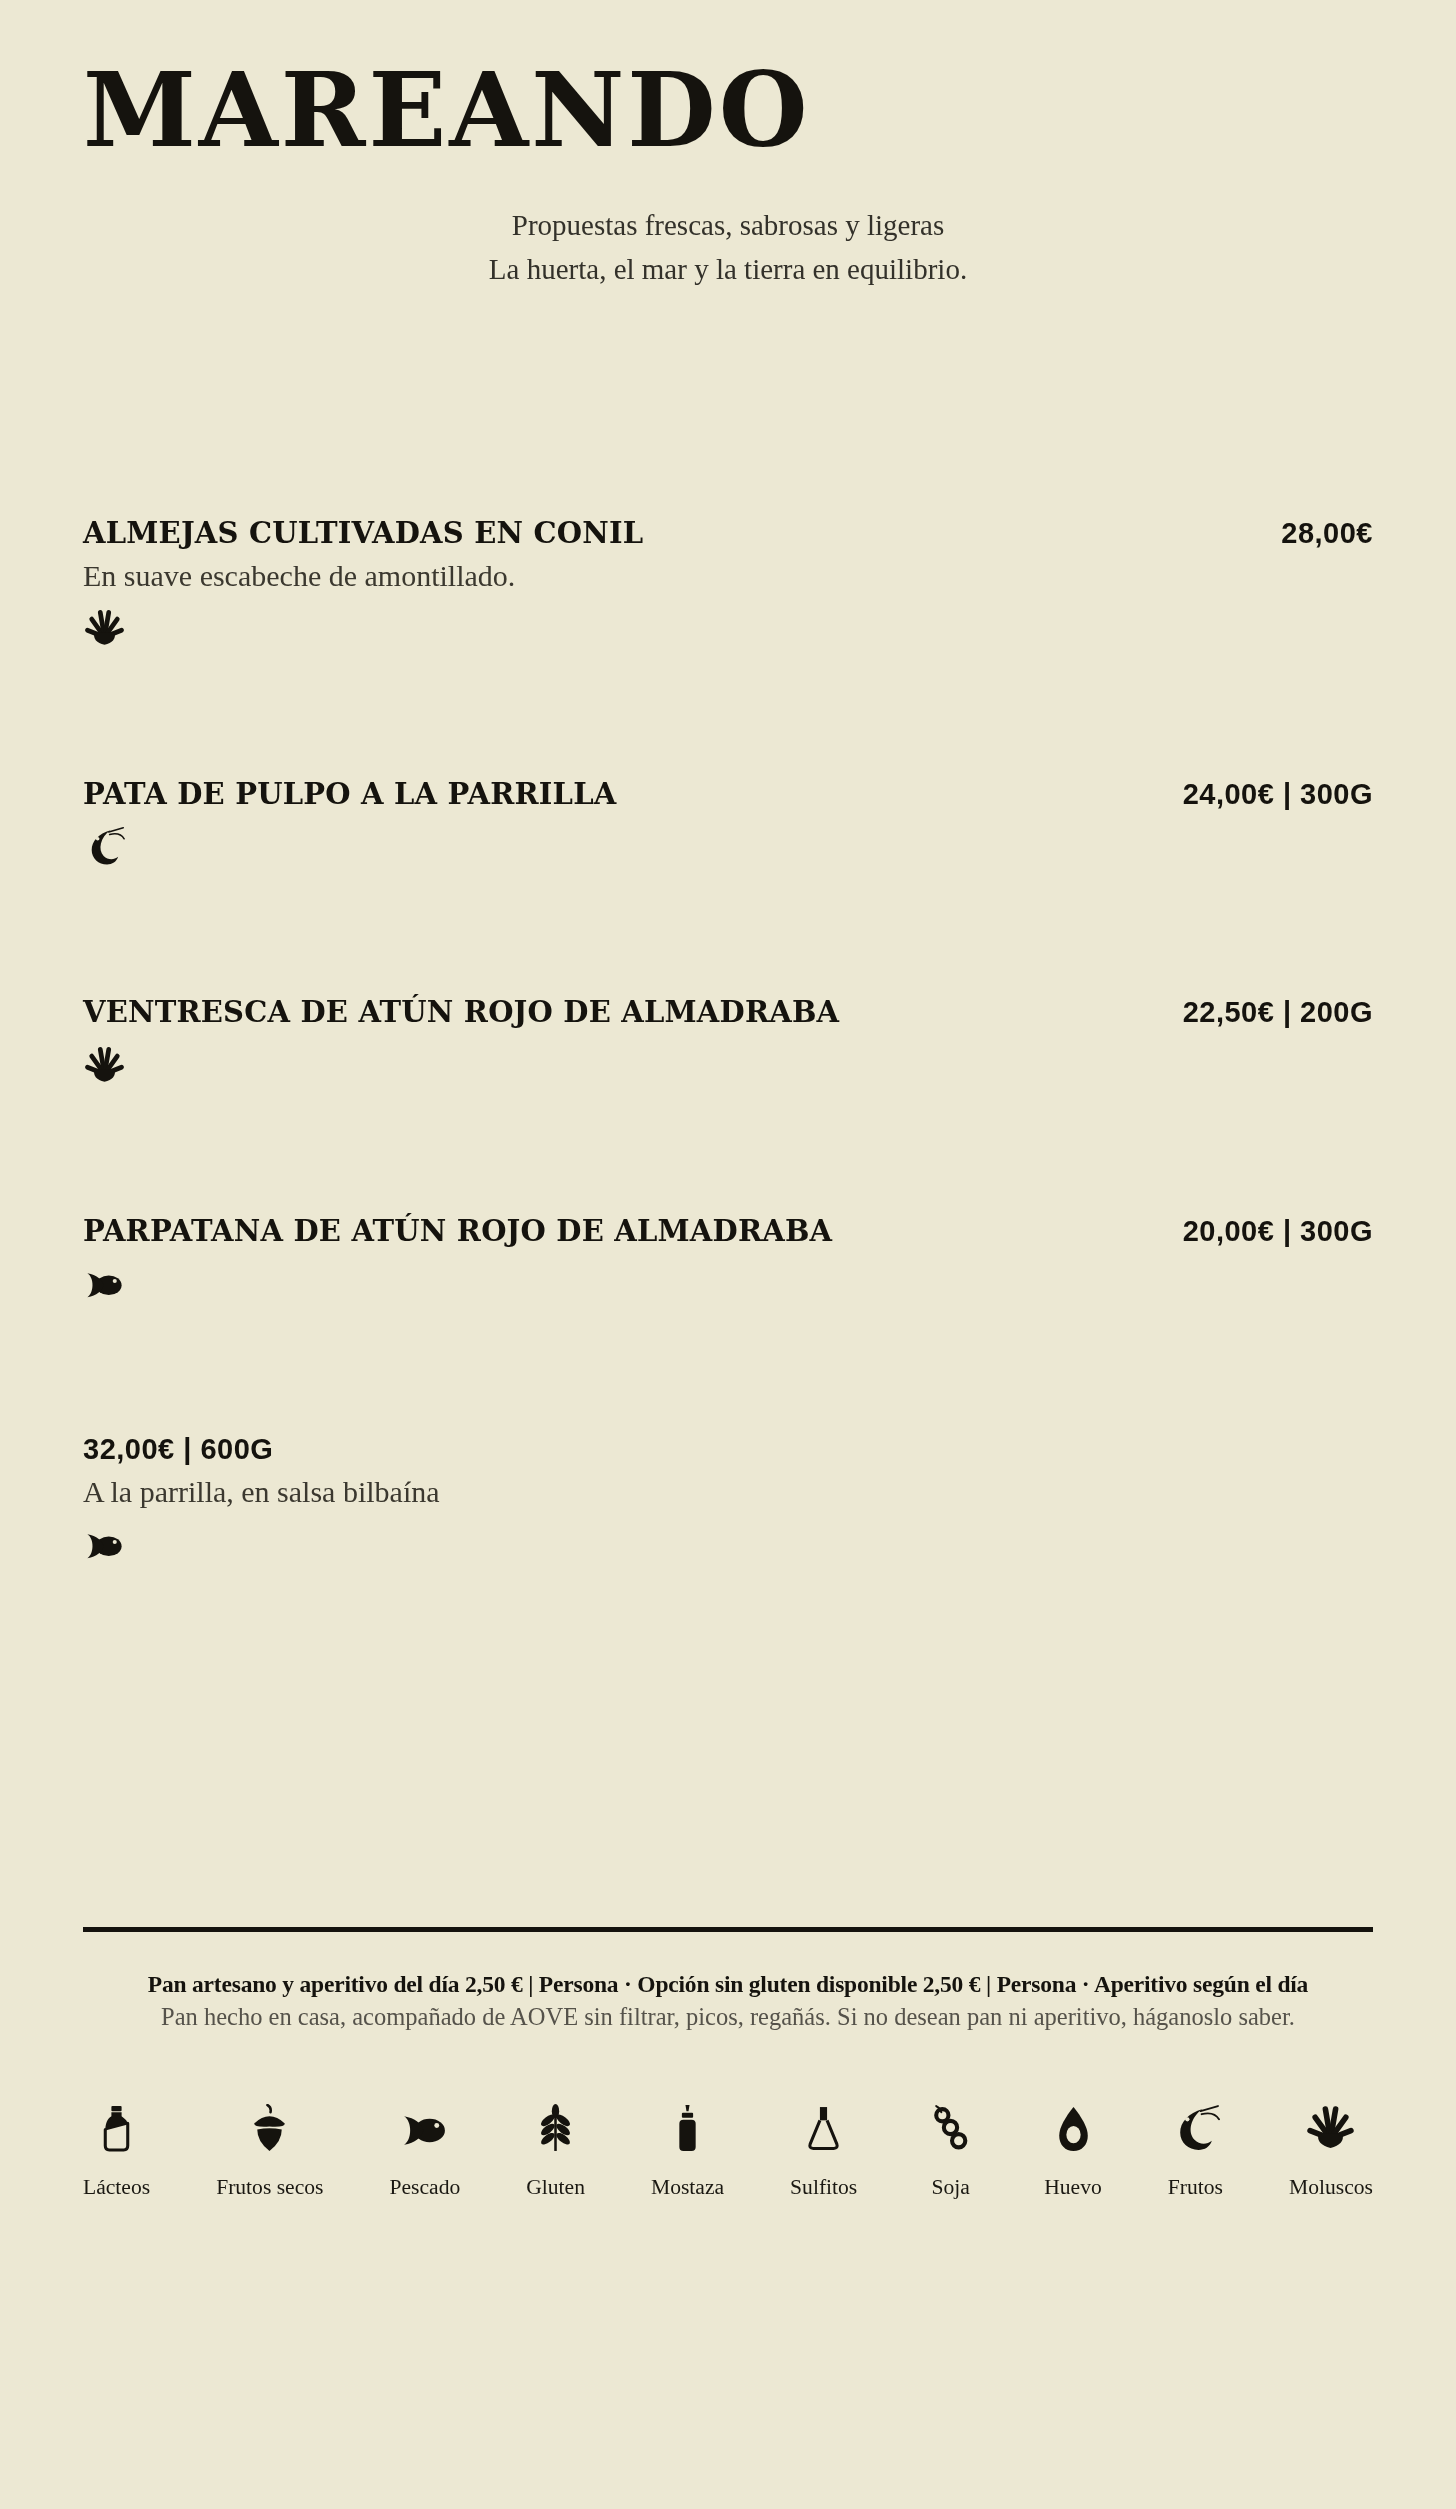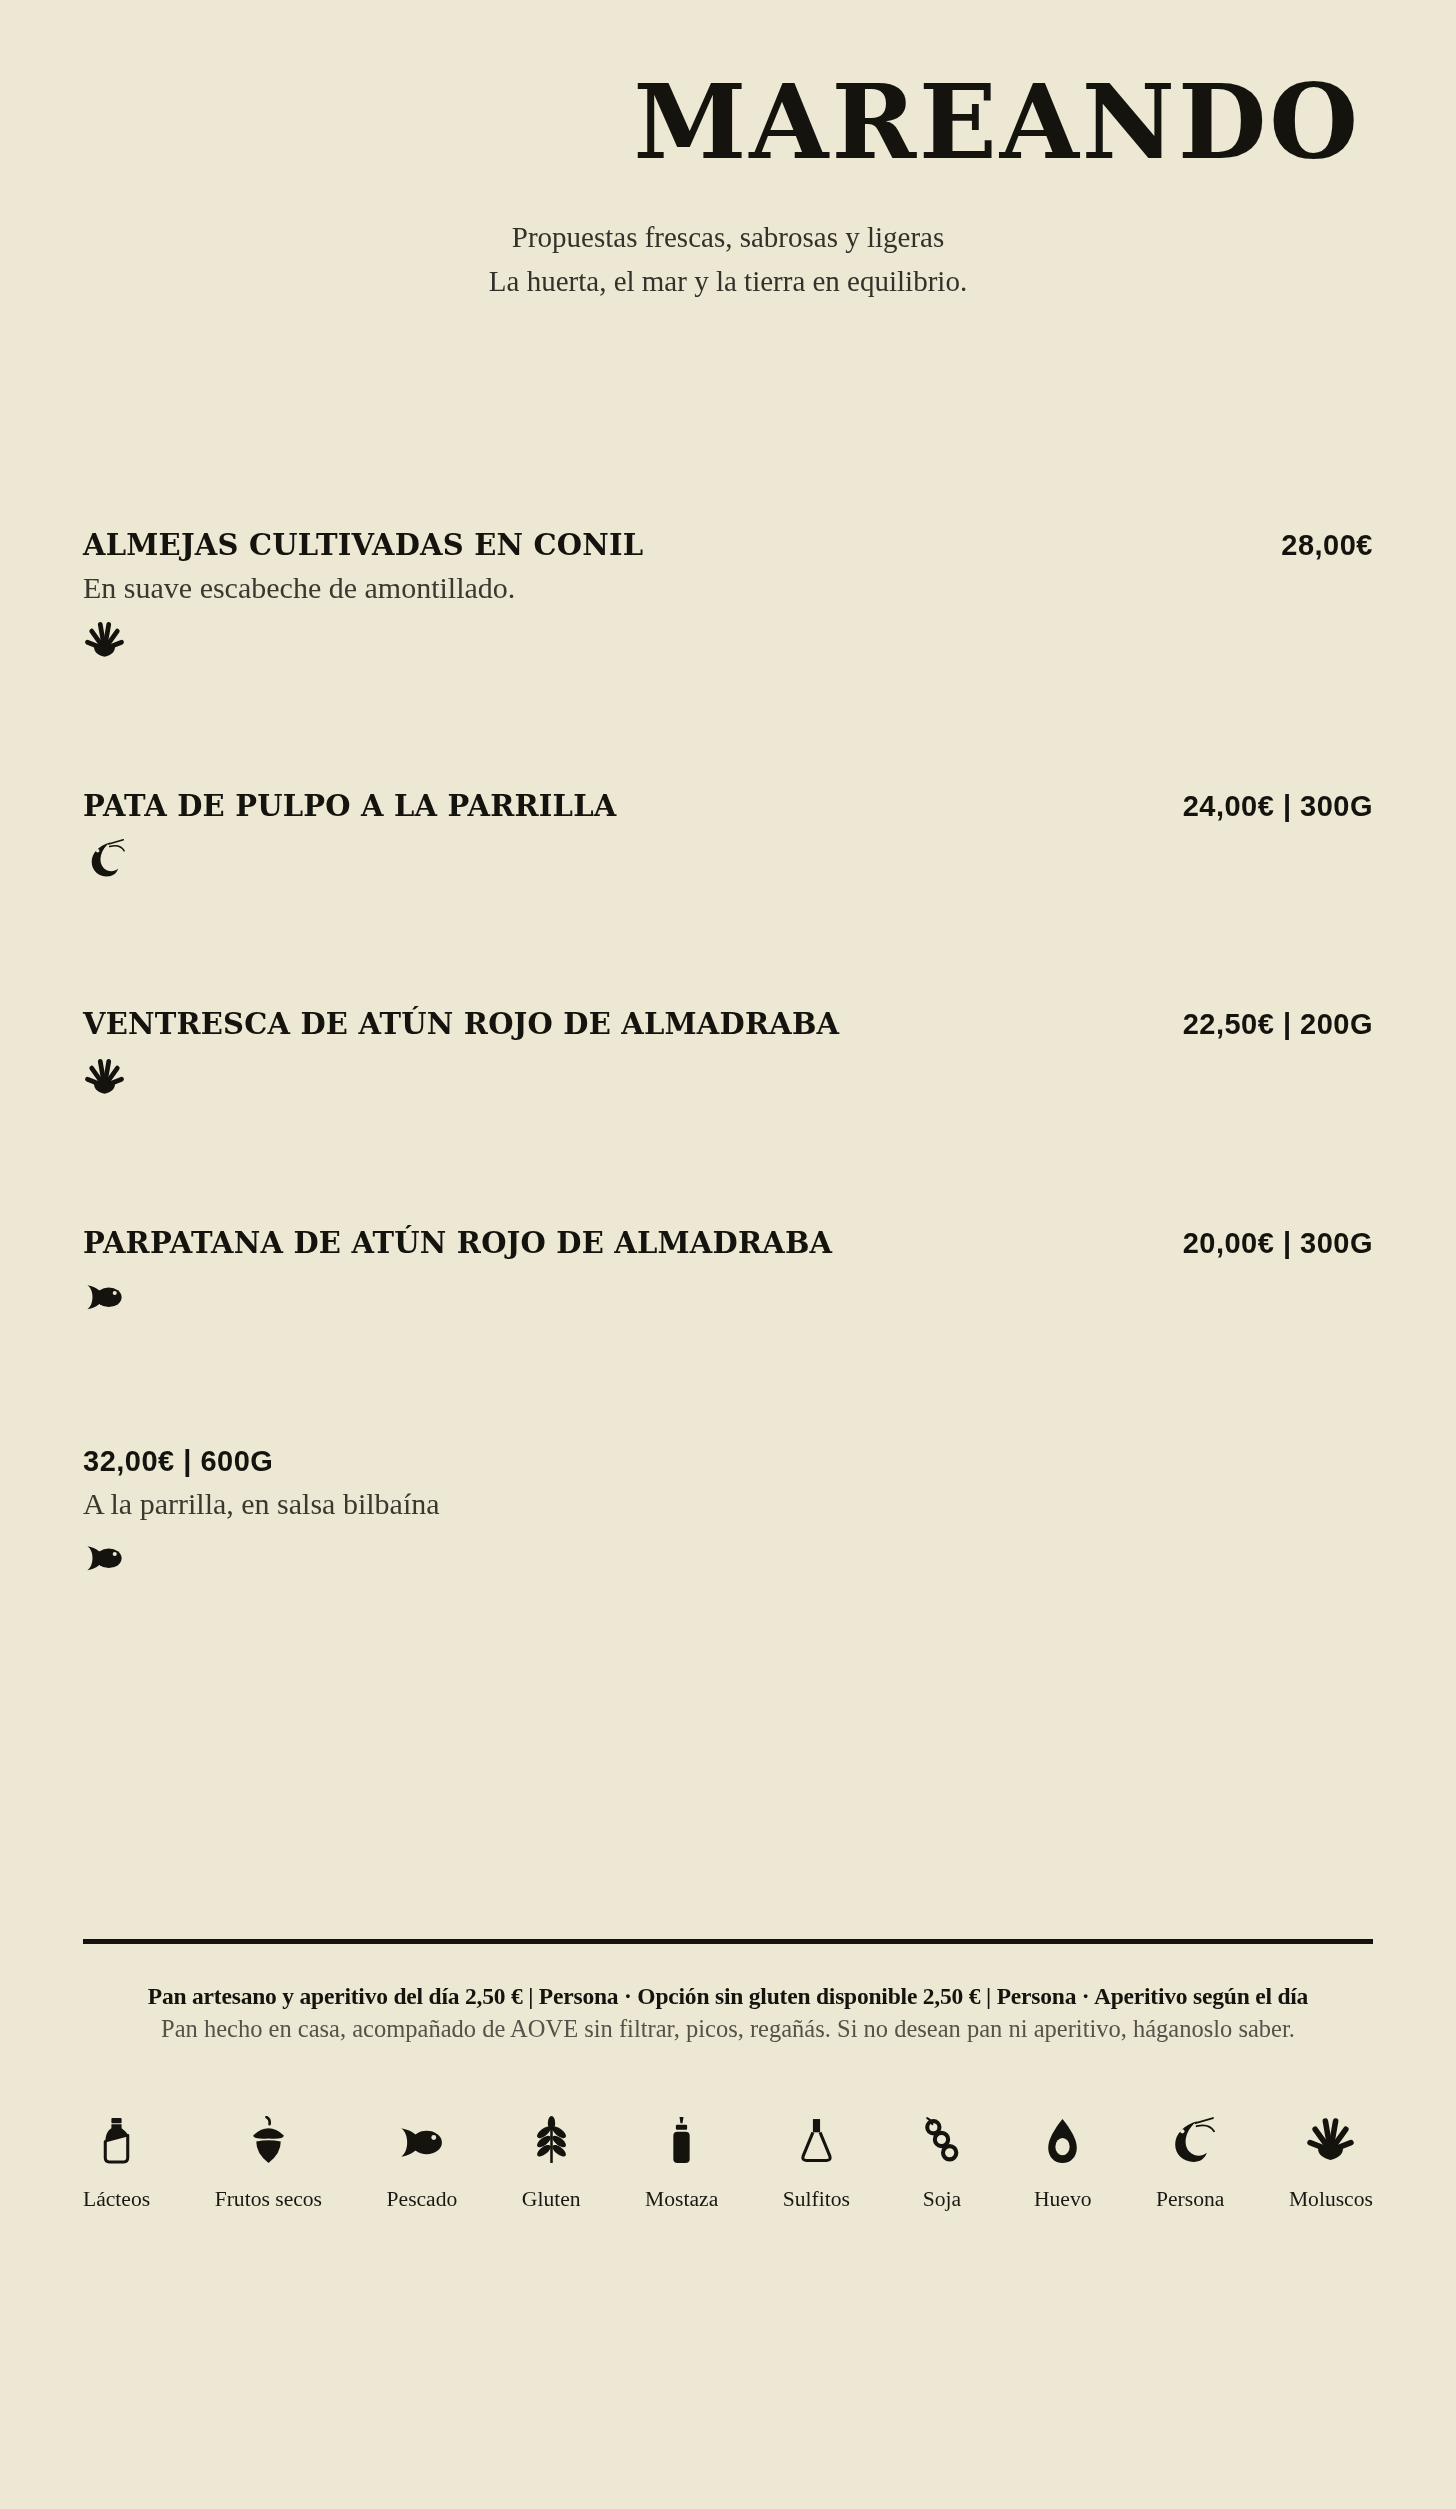--- a/index.html
+++ b/index.html
@@ -9,22 +9,22 @@
     height: 2509px;
     background: #ece8d3;
     color: #15130e;
     font-family: "DejaVu Serif", serif;
     padding: 57px 84px 0 83px;
     overflow: hidden;
   }
 
   
   .page-title {
-    margin: 12px;
-    text-align: right;
+    margin: 0;
+    text-align: left;
     font-family: "DejaVu Serif", serif;
     font-weight: 700;
     font-size: 102px;
     line-height: 1.05;
     letter-spacing: 2.9px;
     color: #15130e;
   }
   .subtitle {
     margin: 40px 0 0;
     text-align: center;
@@ -317,21 +317,21 @@
     <div class="legend-cell">
       <svg class="legend-icon" viewBox="0 0 50 50" width="49" height="49">
           <use href="#icon-egg"></use>
         </svg>
       <div class="legend-label">Huevo</div>
     </div>
     <div class="legend-cell">
       <svg class="legend-icon" viewBox="0 0 50 50" width="49" height="49">
           <use href="#icon-shrimp"></use>
         </svg>
-      <div class="legend-label">Persona</div>
+      <div class="legend-label">Frutos</div>
     </div>
     <div class="legend-cell">
       <svg class="legend-icon" viewBox="0 0 50 50" width="49" height="49">
           <use href="#icon-scallop"></use>
         </svg>
       <div class="legend-label">Moluscos</div>
     </div>
   </div>
 </footer>
 

